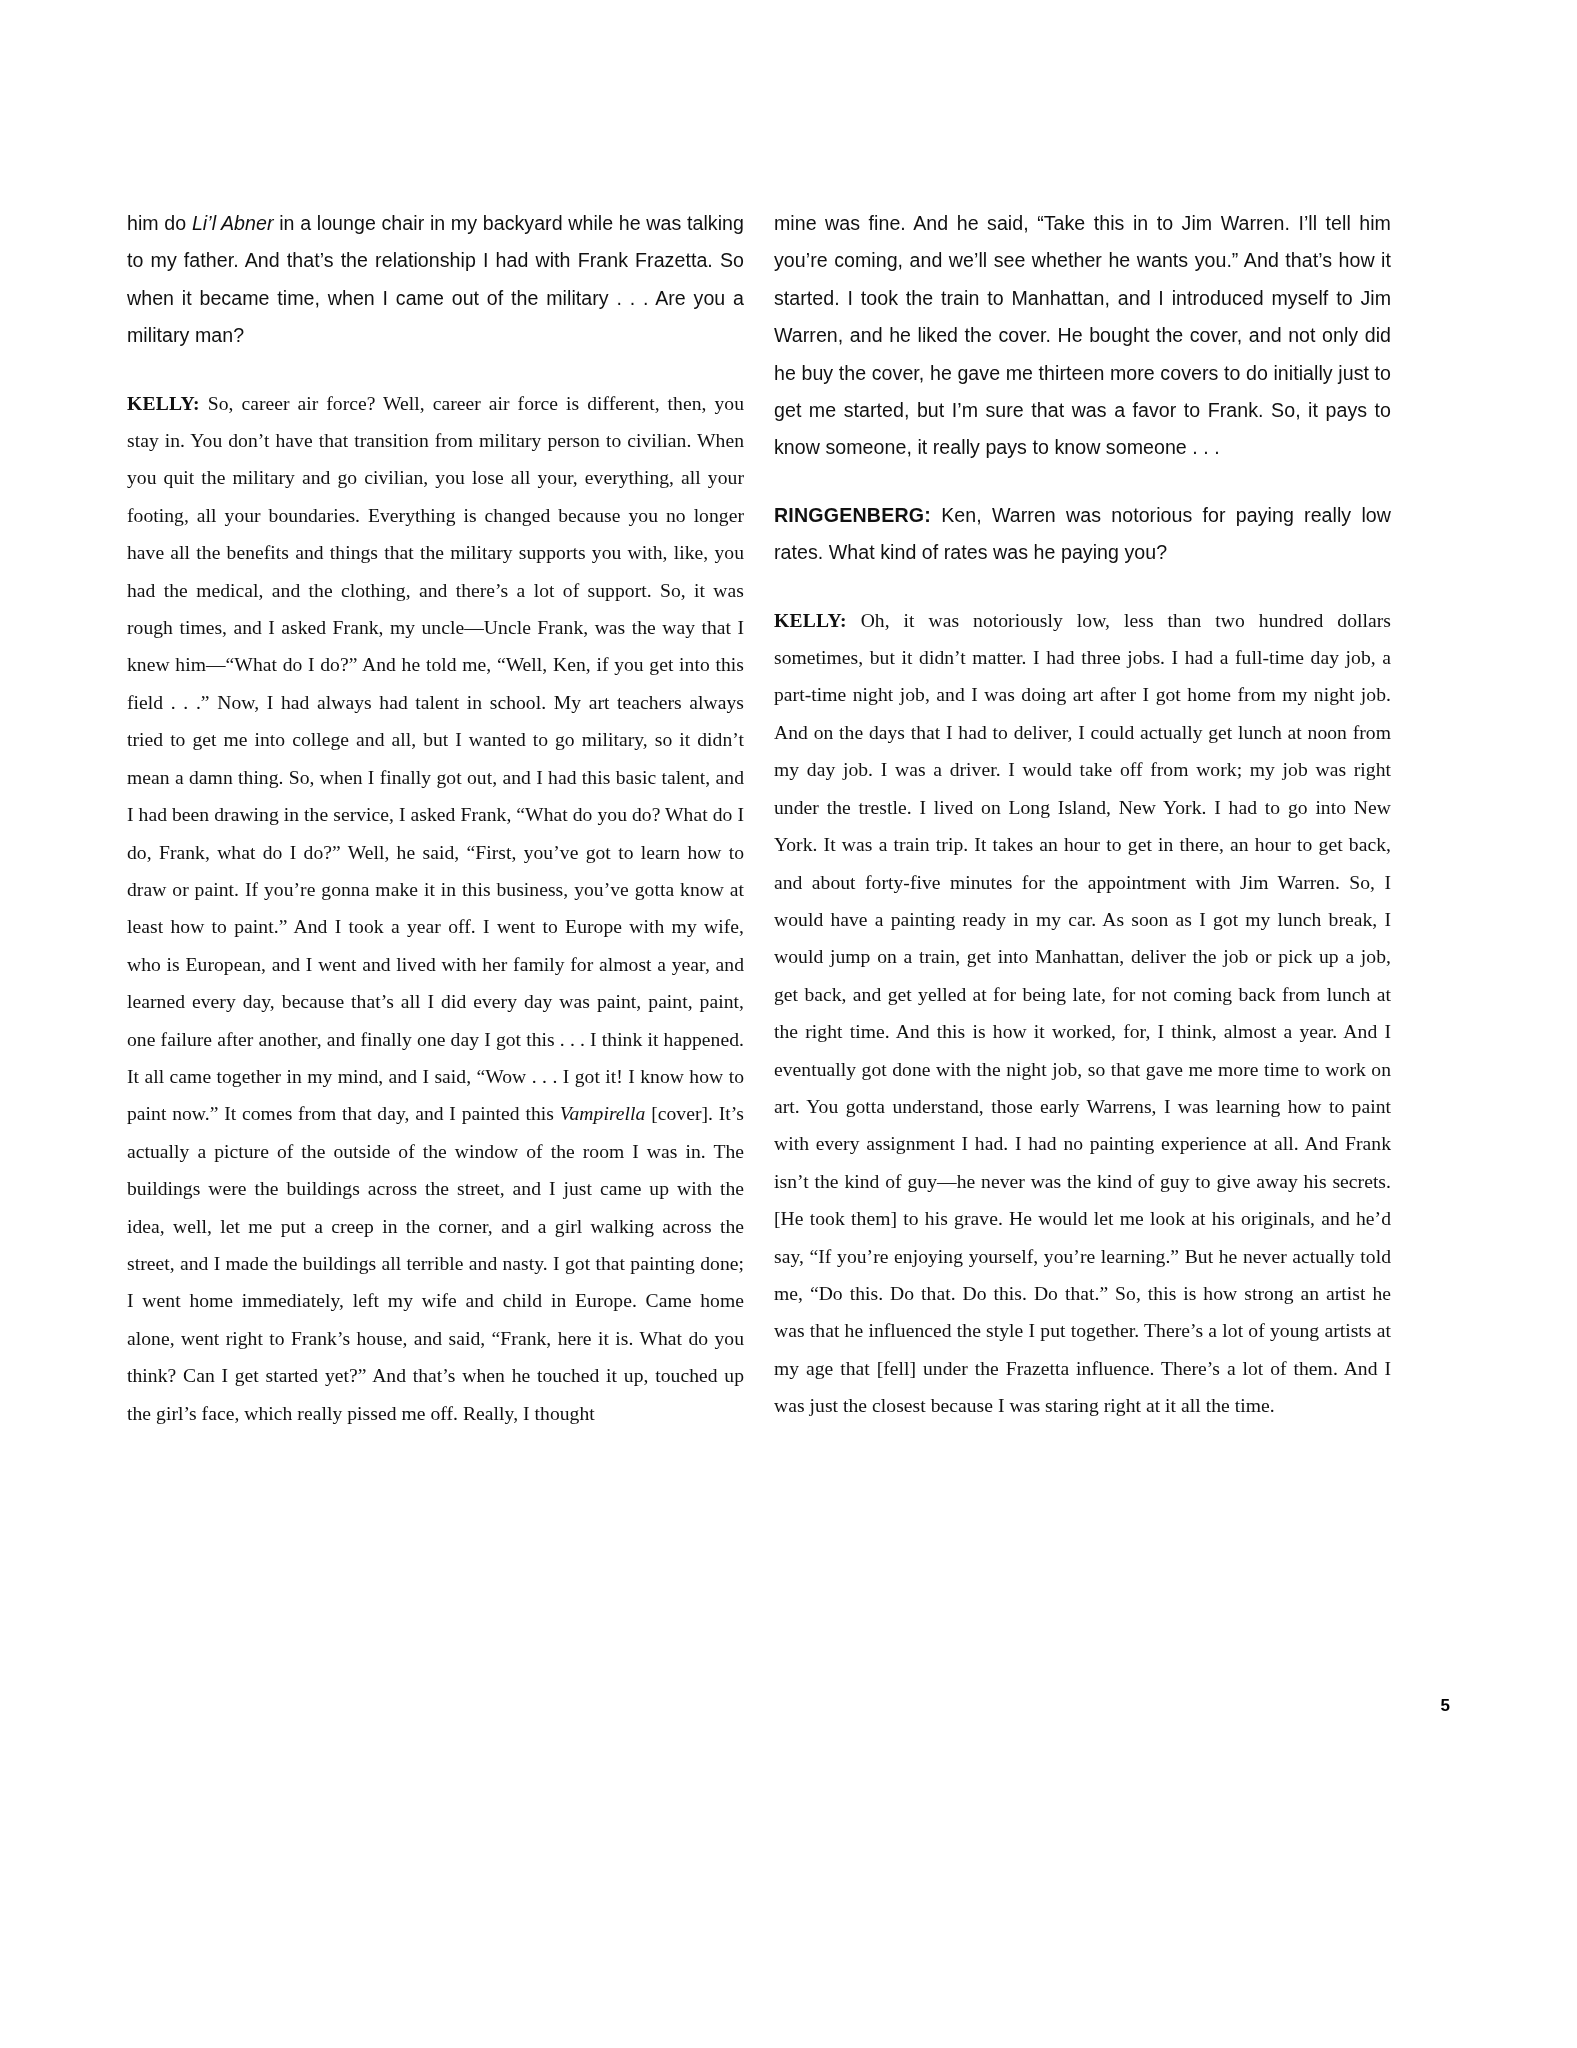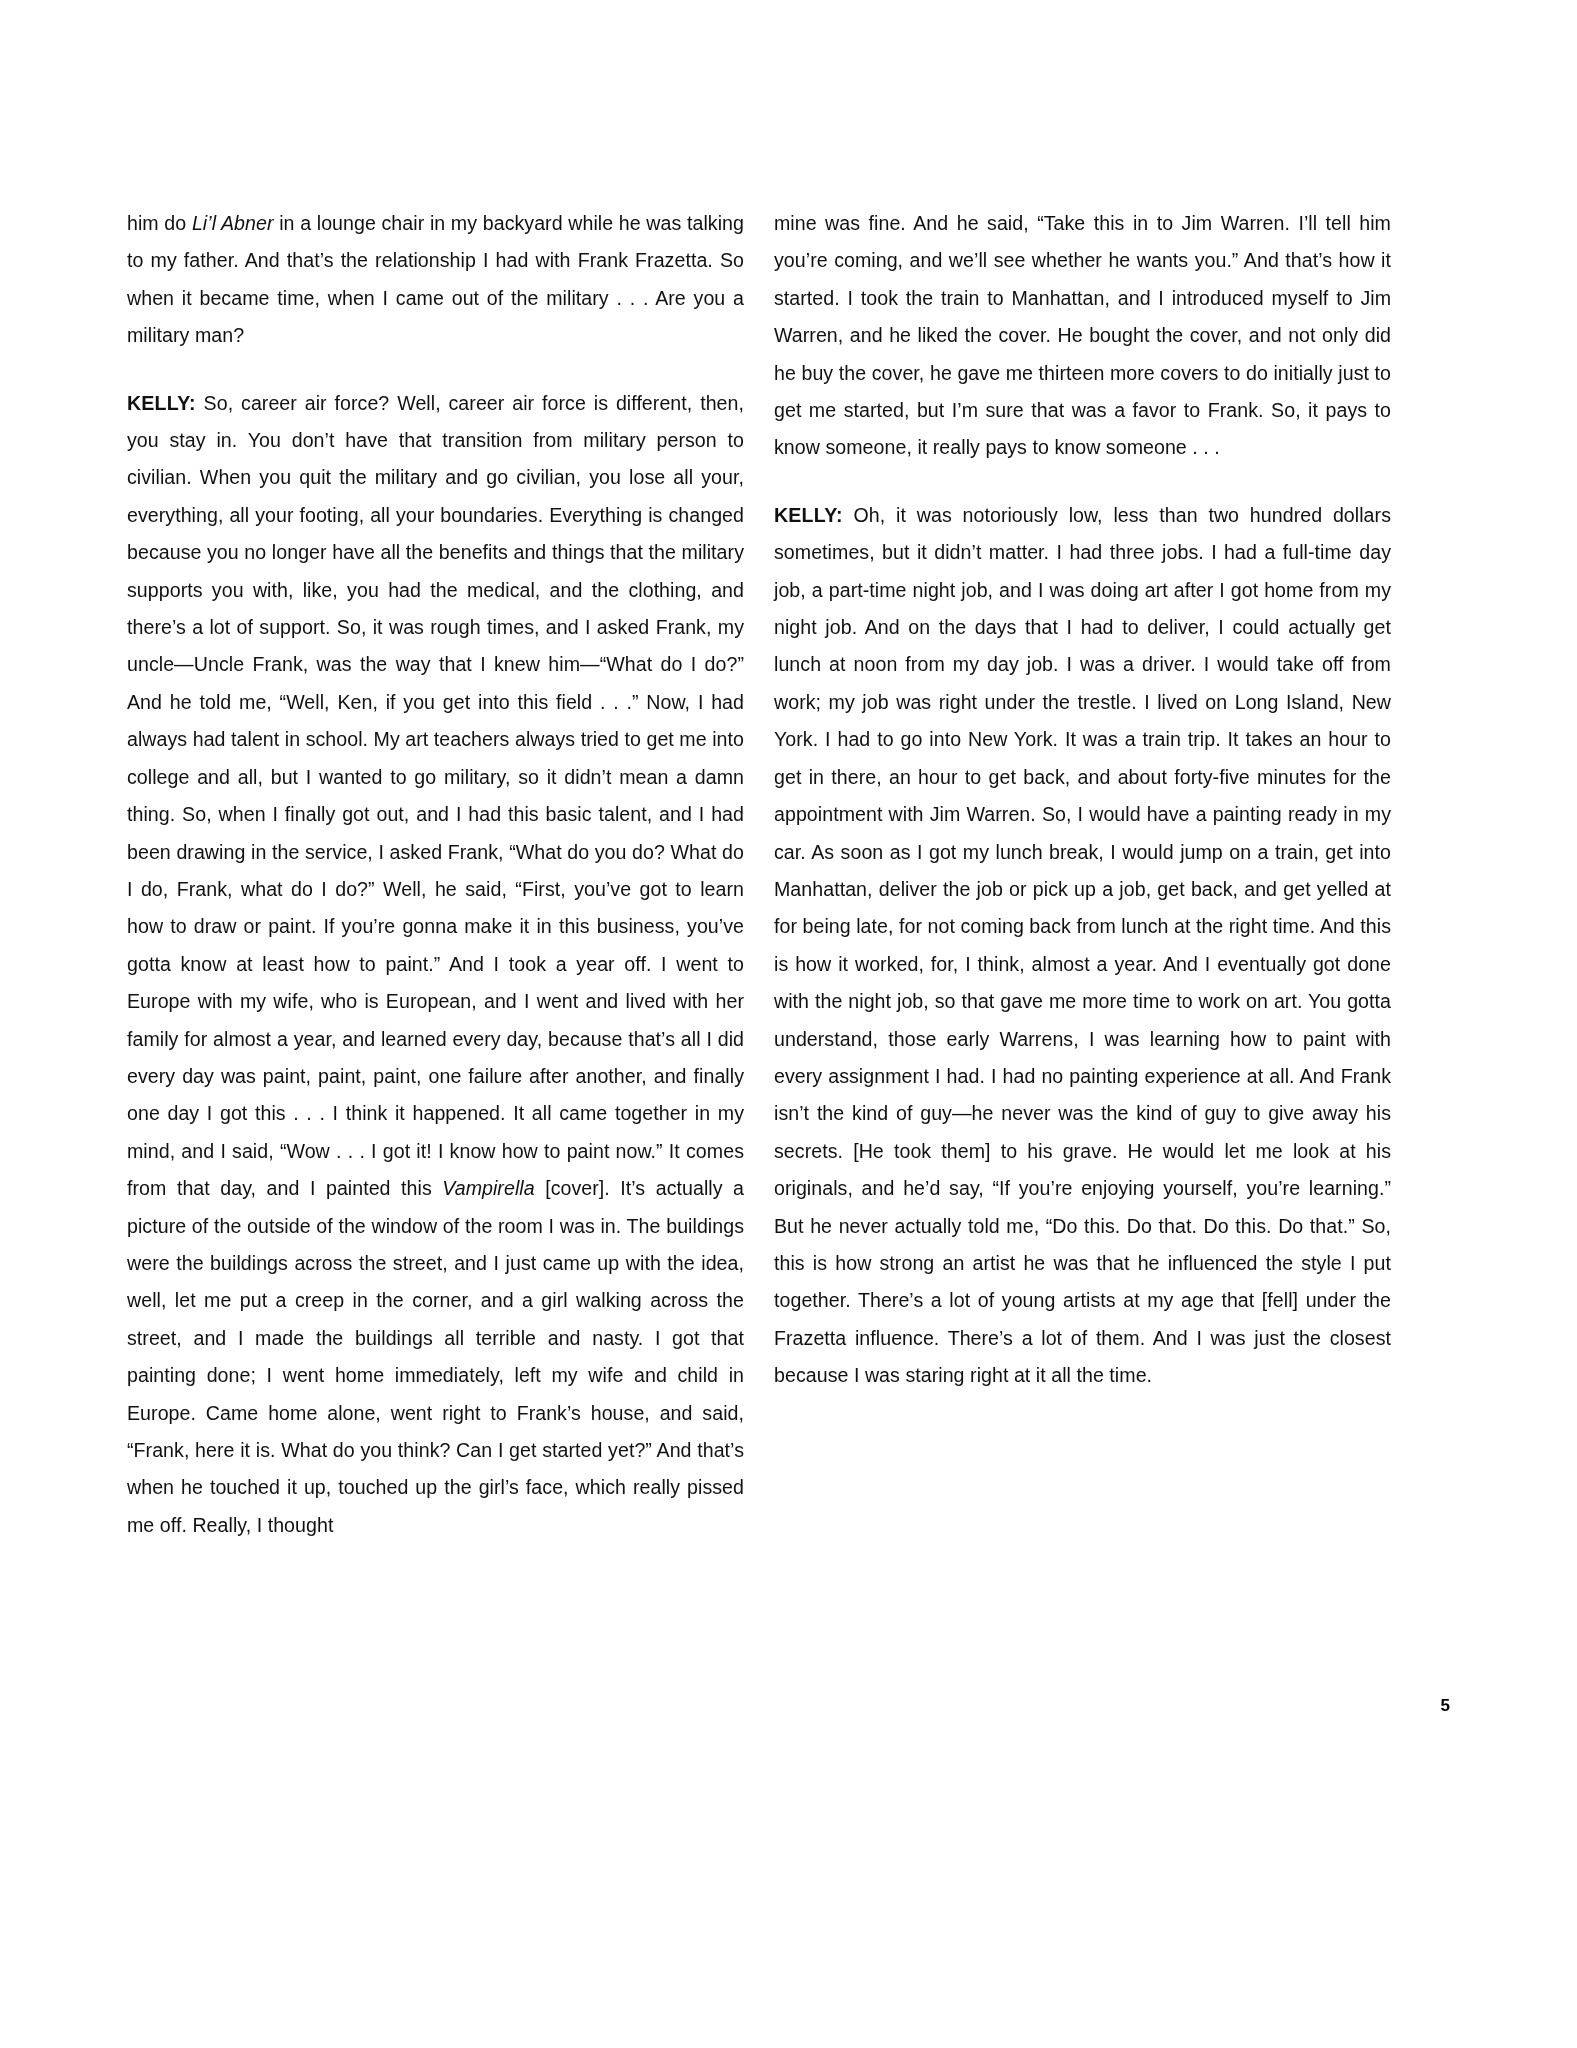--- a/index.html
+++ b/index.html
@@ -39,20 +39,21 @@
     line-height: 37.4px;
     text-align: justify;
     text-justify: inter-word;
     hyphens: none;
     letter-spacing: 0.05px;
     word-spacing: 0px;
     color: #111111;
   }
   p.para:last-child {
     margin-bottom: 0;
+    font-family: Liberation Serif, serif;
   }
   .speaker {
     font-weight: bold;
     letter-spacing: 0.2px;
   }
   .ital {
     font-style: italic;
   }
   .folio {
     position: absolute;
@@ -71,20 +72,21 @@
 
   <div class="columns">
 
     <div class="column" id="col-left">
         <p class="para"><span>him do </span><span class="ital">Li’l Abner</span><span> in a lounge chair in my backyard while he was talking to my father. And that’s the relationship I had with Frank Frazetta. So when it became time, when I came out of the military . . . Are you a military man?</span></p>
         <p class="para"><span class="speaker">KELLY:</span><span> So, career air force? Well, career air force is different, then, you stay in. You don’t have that transition from military person to civilian. When you quit the military and go civilian, you lose all your, everything, all your footing, all your boundaries. Everything is changed because you no longer have all the benefits and things that the military supports you with, like, you had the medical, and the clothing, and there’s a lot of support. So, it was rough times, and I asked Frank, my uncle—Uncle Frank, was the way that I knew him—“What do I do?” And he told me, “Well, Ken, if you get into this field . . .” Now, I had always had talent in school. My art teachers always tried to get me into college and all, but I wanted to go military, so it didn’t mean a damn thing. So, when I finally got out, and I had this basic talent, and I had been drawing in the service, I asked Frank, “What do you do? What do I do, Frank, what do I do?” Well, he said, “First, you’ve got to learn how to draw or paint. If you’re gonna make it in this business, you’ve gotta know at least how to paint.” And I took a year off. I went to Europe with my wife, who is European, and I went and lived with her family for almost a year, and learned every day, because that’s all I did every day was paint, paint, paint, one failure after another, and finally one day I got this . . . I think it happened. It all came together in my mind, and I said, “Wow . . . I got it! I know how to paint now.” It comes from that day, and I painted this </span><span class="ital">Vampirella</span><span> [cover]. It’s actually a picture of the outside of the window of the room I was in. The buildings were the buildings across the street, and I just came up with the idea, well, let me put a creep in the corner, and a girl walking across the street, and I made the buildings all terrible and nasty. I got that painting done; I went home immediately, left my wife and child in Europe. Came home alone, went right to Frank’s house, and said, “Frank, here it is. What do you think? Can I get started yet?” And that’s when he touched it up, touched up the girl’s face, which really pissed me off. Really, I thought</span></p>
       </div>
 
     <div class="column" id="col-right">
         <p class="para"><span>mine was fine. And he said, “Take this in to Jim Warren. I’ll tell him you’re coming, and we’ll see whether he wants you.” And that’s how it started. I took the train to Manhattan, and I introduced myself to Jim Warren, and he liked the cover. He bought the cover, and not only did he buy the cover, he gave me thirteen more covers to do initially just to get me started, but I’m sure that was a favor to Frank. So, it pays to know someone, it really pays to know someone . . .</span></p>
+        <p class="para"><span class="speaker">RINGGENBERG:</span><span> Ken, Warren was notorious for paying really low rates. What kind of rates was he paying you?</span></p>
         <p class="para"><span class="speaker">KELLY:</span><span> Oh, it was notoriously low, less than two hundred dollars sometimes, but it didn’t matter. I had three jobs. I had a full-time day job, a part-time night job, and I was doing art after I got home from my night job. And on the days that I had to deliver, I could actually get lunch at noon from my day job. I was a driver. I would take off from work; my job was right under the trestle. I lived on Long Island, New York. I had to go into New York. It was a train trip. It takes an hour to get in there, an hour to get back, and about forty-five minutes for the appointment with Jim Warren. So, I would have a painting ready in my car. As soon as I got my lunch break, I would jump on a train, get into Manhattan, deliver the job or pick up a job, get back, and get yelled at for being late, for not coming back from lunch at the right time. And this is how it worked, for, I think, almost a year. And I eventually got done with the night job, so that gave me more time to work on art. You gotta understand, those early Warrens, I was learning how to paint with every assignment I had. I had no painting experience at all. And Frank isn’t the kind of guy—he never was the kind of guy to give away his secrets. [He took them] to his grave. He would let me look at his originals, and he’d say, “If you’re enjoying yourself, you’re learning.” But he never actually told me, “Do this. Do that. Do this. Do that.” So, this is how strong an artist he was that he influenced the style I put together. There’s a lot of young artists at my age that [fell] under the Frazetta influence. There’s a lot of them. And I was just the closest because I was staring right at it all the time.</span></p>
       </div>
 
   </div>
 
   <div class="folio">5</div>
 
 </div>
 
 </body></html>

